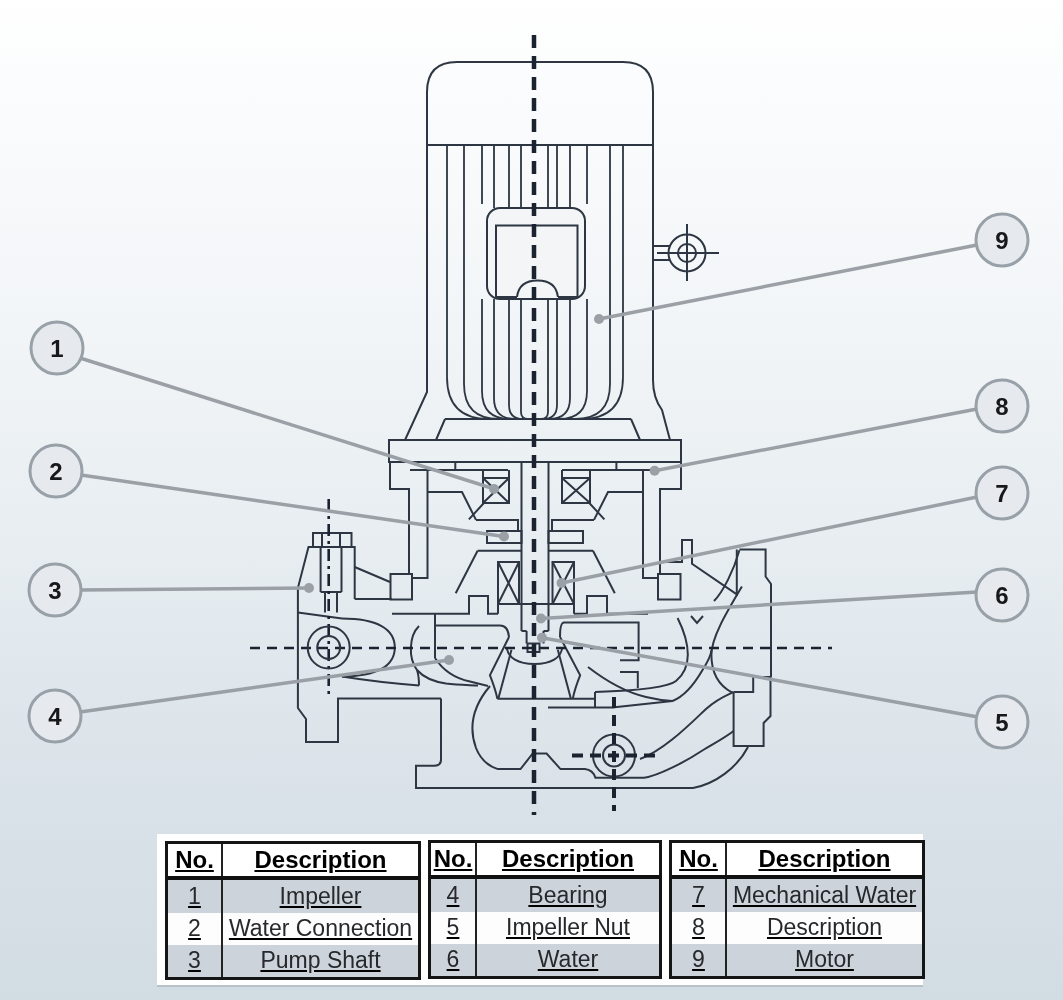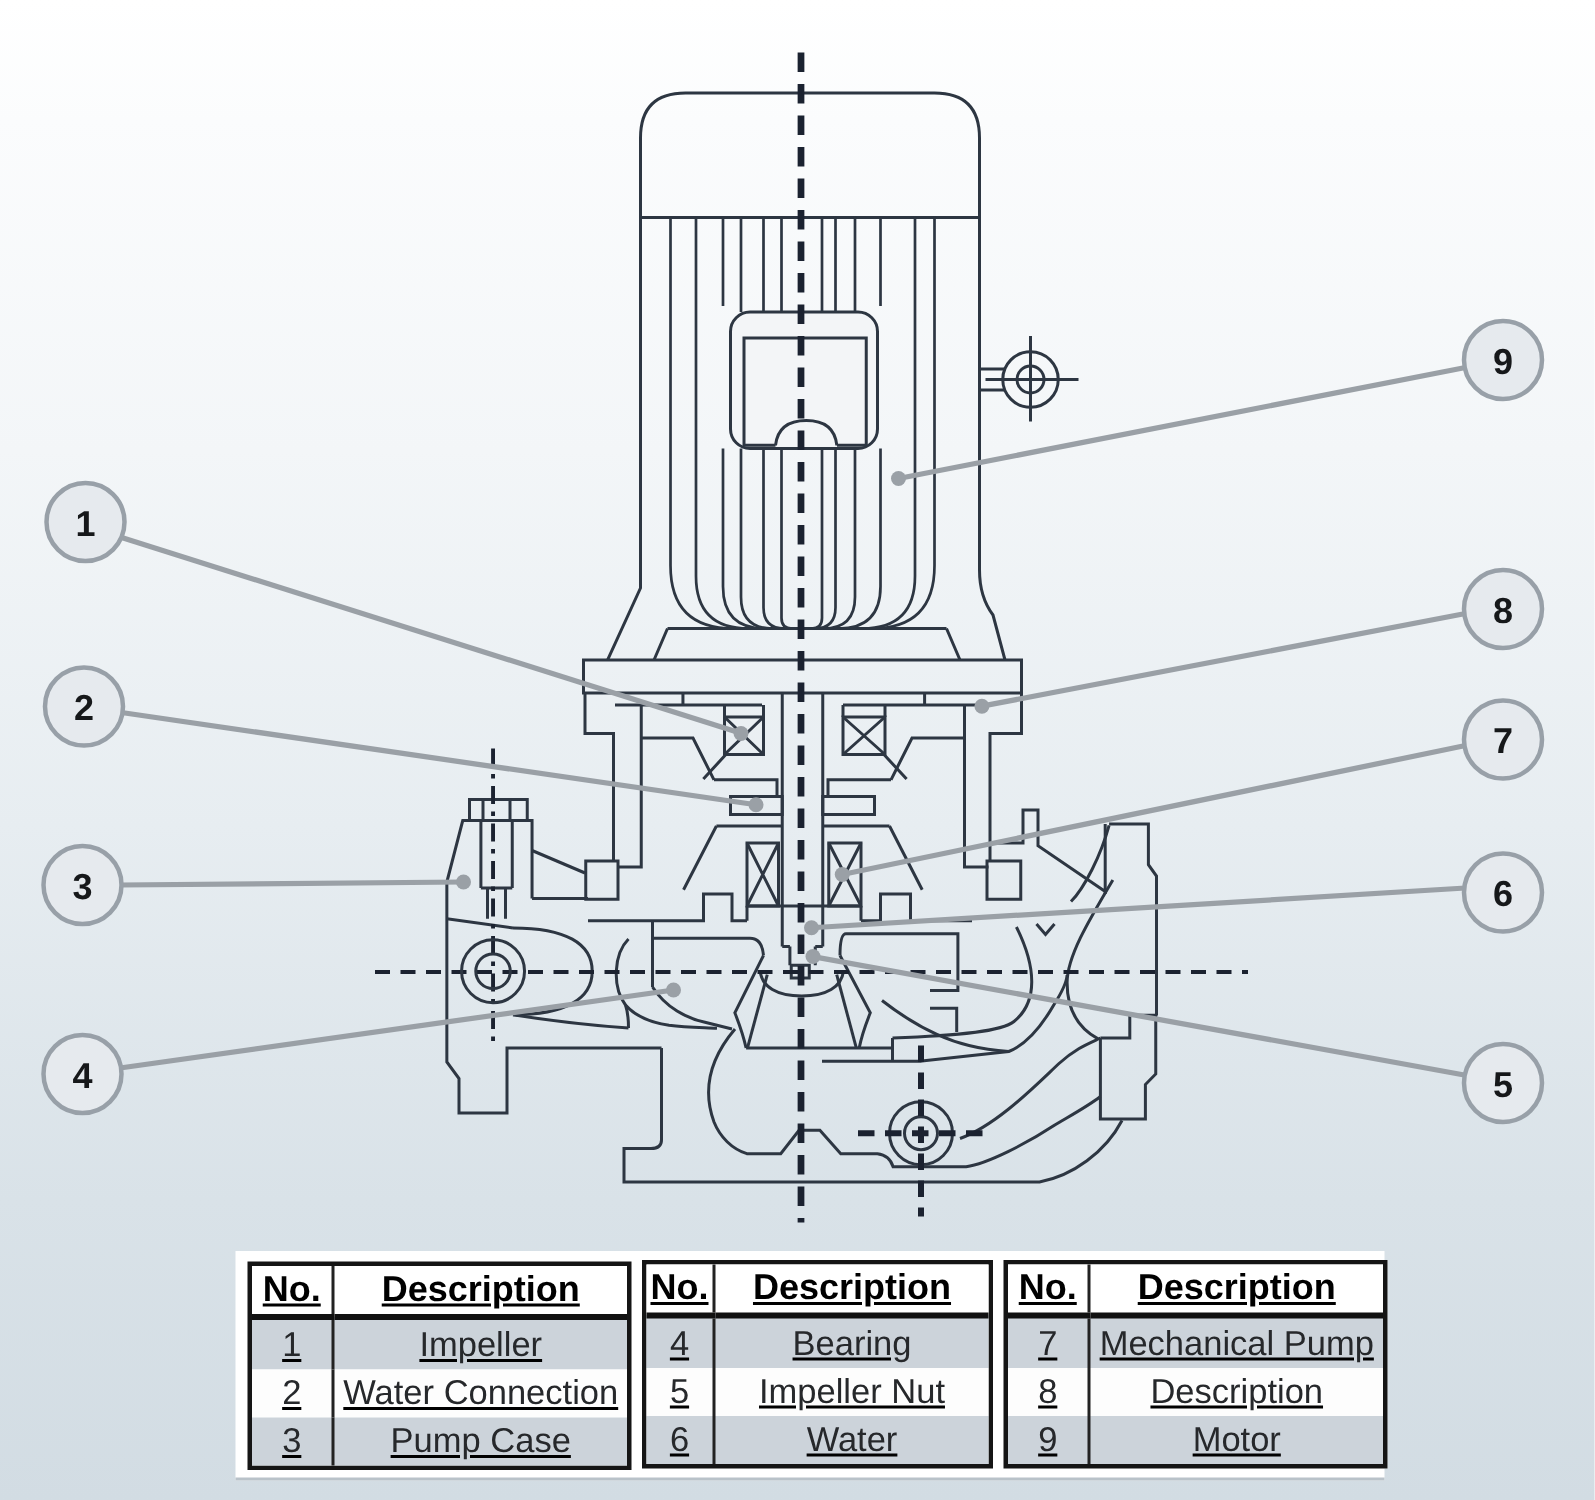--- a/index.html
+++ b/index.html
@@ -222,21 +222,21 @@
   <tr class="rg">
           <td class="c1">1</td>
           <td>Impeller</td>
         </tr>
   <tr class="rw">
           <td class="c1">2</td>
           <td>Water Connection</td>
         </tr>
   <tr class="rg">
           <td class="c1">3</td>
-          <td>Pump Case</td>
+          <td>Pump Shaft</td>
         </tr>
  </tbody>
     </table>
 </div>
 <div class="tbl" style="left:428px;top:840px;width:228px;height:133px;">
  <table>
   <tbody>
         <tr style="height:34px;">
           <th class="c1" style="width:44px;">No.</th>
           <th>Description</th>
@@ -258,21 +258,21 @@
 </div>
 <div class="tbl" style="left:669px;top:840px;width:250px;height:133px;">
  <table>
   <tbody>
         <tr style="height:34px;">
           <th class="c1" style="width:53px;">No.</th>
           <th>Description</th>
         </tr>
   <tr class="rg">
           <td class="c1">7</td>
-          <td>Mechanical Pump</td>
+          <td>Mechanical Water</td>
         </tr>
   <tr class="rw">
           <td class="c1">8</td>
           <td>Description</td>
         </tr>
   <tr class="rg">
           <td class="c1">9</td>
           <td>Motor</td>
         </tr>
  </tbody>

